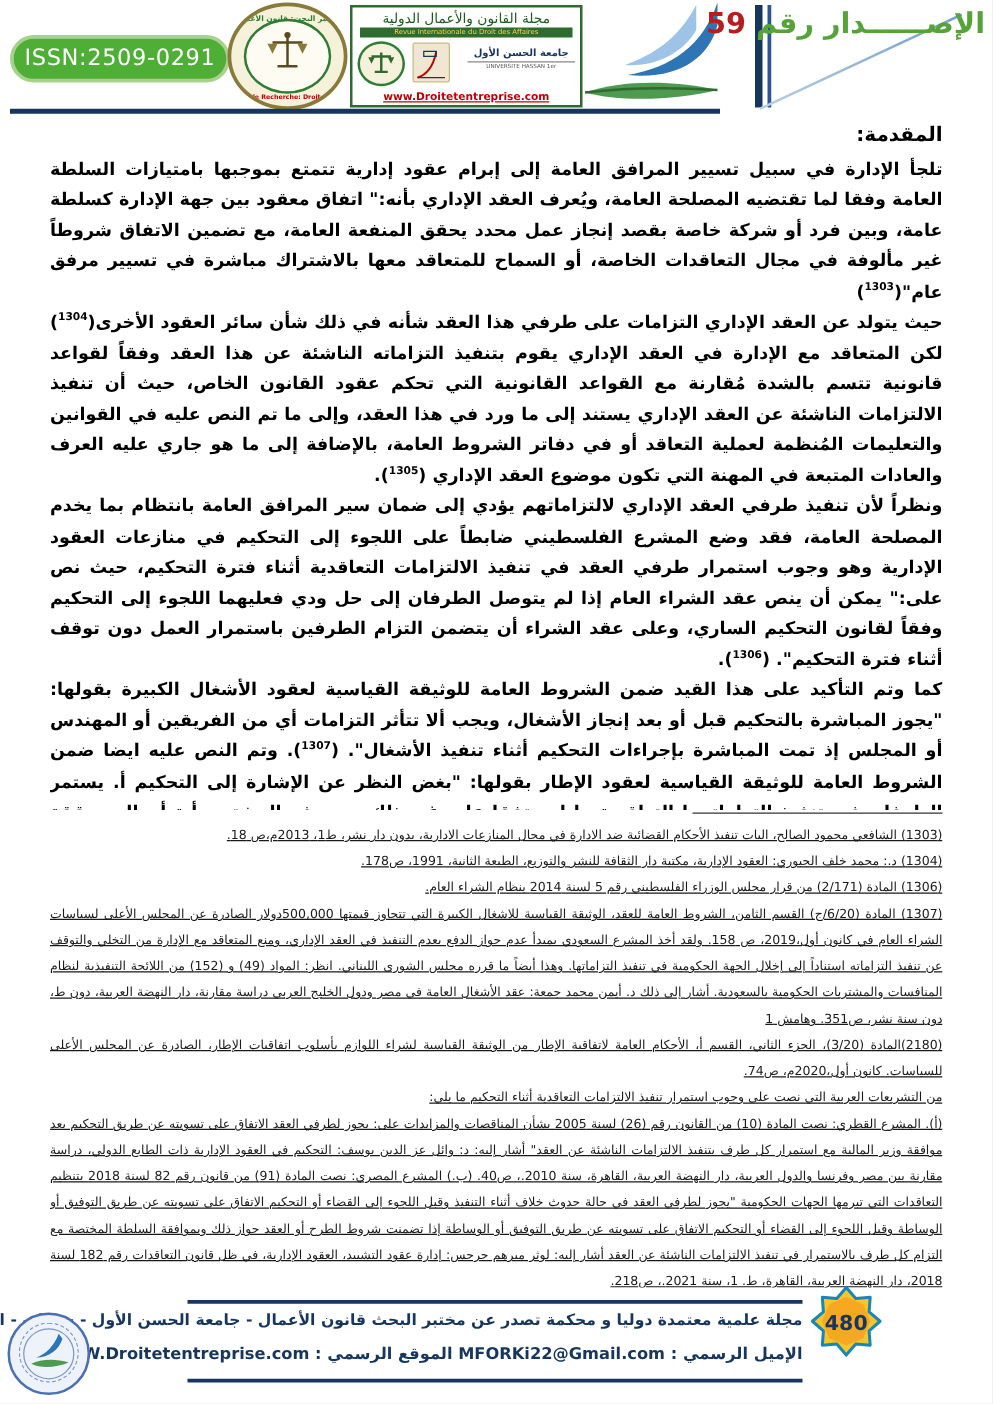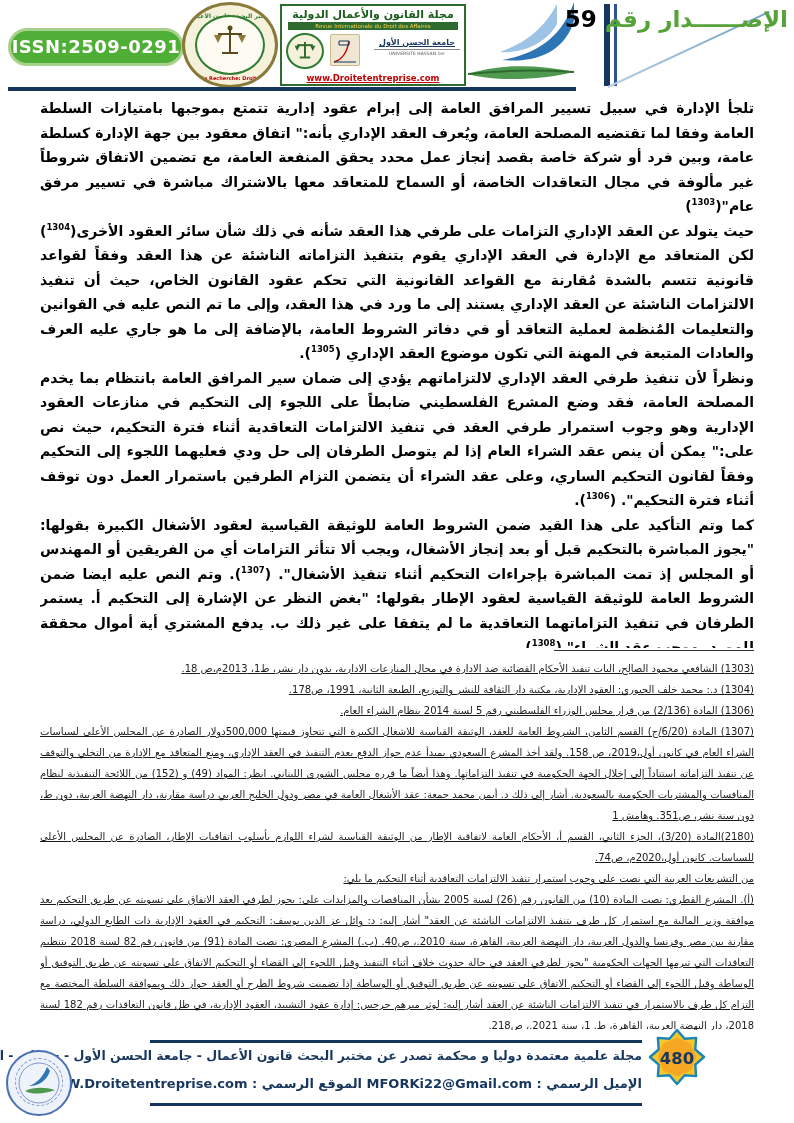--- a/index.html
+++ b/index.html
@@ -7,60 +7,60 @@
   .page {
     position:relative; width:794px; height:1123px; margin:0 auto;
     background:#ffffff; overflow:hidden;
     font-family:"DejaVu Sans", sans-serif;
   }
 
   
   .issn-pill{
     position:absolute; left:8px; top:28px; width:176px; height:38px;
     background:#4fae35; border:3px solid #a9d18e; border-radius:20px;
-    color:#ffffff; font-weight:bold; font-size:18px; line-height:32px;
+    color:#ffffff; font-weight:normal; font-size:18px; line-height:32px;
     text-align:center; letter-spacing:.5px;
   }
   .lab-logo{
     position:absolute; left:182px; top:2px; width:96px; height:86px;
     border:3px solid #8a7a3a; border-radius:50%;
     background:#f6f1db; overflow:hidden; text-align:center;
   }
   .lab-logo .t{ font-size:6px; color:#2e7d32; font-weight:bold; margin-top:7px; white-space:nowrap; }
   .lab-logo .b{ font-size:5px; color:#c00000; font-weight:bold; white-space:nowrap; }
   .lab-ring{ position:absolute; left:10px; top:10px; width:70px; height:60px; border:2px solid #2e7d32; border-radius:50%; background:#fdfbf2; }
   .lab-ring svg{ margin-top:6px; }
 
   .banner{
     position:absolute; left:280px; top:4px; width:186px; height:82px;
     border:2px solid #2e6b2e; background:#ffffff;
   }
-  .banner-title{ font-size:11px; font-weight:bold; color:#1d5c1d; text-align:center; padding-top:2px; white-space:nowrap; }
+  .banner-title{ font-size:11px; font-weight:normal; color:#1d5c1d; text-align:center; padding-top:2px; white-space:nowrap; }
   .banner-strip{ margin:1px 6px 0 6px; background:#2e6b2e; color:#ffd24a; font-size:5.5px; text-align:center; padding:1px 0; white-space:nowrap; overflow:hidden; }
   .banner-mid{ position:relative; height:42px; }
   .mini-seal{ position:absolute; left:4px; top:3px; width:38px; height:36px; border:2px solid #2e7d32; border-radius:50%; background:#f6f1db; text-align:center; }
   .mini-chart{ position:absolute; left:48px; top:4px; width:30px; height:32px; background:#efe7d2; border:1px solid #c9b98a; border-radius:2px; }
   .univ{ position:absolute; right:4px; top:8px; width:86px; text-align:center; }
-  .univ .u1{ font-size:8px; color:#17365d; font-weight:bold; white-space:nowrap;text-decoration:underline; }
+  .univ .u1{ font-size:8px; color:#17365d; font-weight:bold; white-space:nowrap; }
   .univ .u2{ font-size:4.5px; color:#555; white-space:nowrap; border-top:1px solid #888; margin-top:2px; padding-top:1px; }
   .banner-link{ position:absolute; bottom:1px; left:0; right:0; text-align:center; font-size:8.5px; font-weight:bold; color:#c00000; text-decoration:underline; white-space:nowrap; }
 
   .swoosh{ position:absolute; left:462px; top:2px; }
 
   .header-rule{ position:absolute; left:8px; top:87px; width:568px; height:4px; background:#17365d; }
   .vbar1{ position:absolute; left:604px; top:4px; width:6px; height:82px; background:#17365d; }
   .vbar2{ position:absolute; left:614px; top:4px; width:3px; height:82px; background:#2f5496; }
   .diag-line{
     position:absolute; left:608px; top:86px; width:178px; height:2px;
     background:linear-gradient(90deg,#b9cfe4,#6f9ec7);
     transform:rotate(-25deg); transform-origin:left center;
   }
   .issue-block{ position:absolute; right:6px; top:6px; width:186px; direction:rtl; text-align:right; }
   .issue-l1{ font-size:23px; font-weight:bold; color:#56a33a; white-space:nowrap; }
-  .issue-l1 .num{ color:#000000; }
+  .issue-l1 .num{ color:#b91c1c; }
   .issue-l2{ margin-top:9px; margin-left:10px; padding-right:10px; font-size:23px; font-weight:bold; color:#4a86c8; white-space:nowrap; }
 
   
   .body-text{
     position:absolute; top:96px; right:40px; left:40px; height:552px;
     direction:rtl; text-align:justify; overflow:hidden;
     font-size:14px; line-height:24.5px; color:#000;
   }
   .body-text h2{ font-size:16px; font-weight:bold; margin-bottom:3px; }
   .para{ margin:0;font-weight:bold; }
@@ -161,34 +161,35 @@
 
     <div class="issue-block">
       <div class="issue-l1">
         <span>الإصــــــدار رقم</span>
         <span class="num">59</span>
       </div>
     </div>
   </header>
 
   <main class="body-text">
+    <h2>المقدمة:</h2>
     <div id="para-container">
         <p class="para">تلجأ الإدارة في سبيل تسيير المرافق العامة إلى إبرام عقود إدارية تتمتع بموجبها بامتيازات السلطة العامة وفقا لما تقتضيه المصلحة العامة، ويُعرف العقد الإداري بأنه:" اتفاق معقود بين جهة الإدارة كسلطة عامة، وبين فرد أو شركة خاصة بقصد إنجاز عمل محدد يحقق المنفعة العامة، مع تضمين الاتفاق شروطاً غير مألوفة في مجال التعاقدات الخاصة، أو السماح للمتعاقد معها بالاشتراك مباشرة في تسيير مرفق عام"(<sup>1303</sup>)</p>
         <p class="para">حيث يتولد عن العقد الإداري التزامات على طرفي هذا العقد شأنه في ذلك شأن سائر العقود الأخرى(<sup>1304</sup>) لكن المتعاقد مع الإدارة في العقد الإداري يقوم بتنفيذ التزاماته الناشئة عن هذا العقد وفقاً لقواعد قانونية تتسم بالشدة مُقارنة مع القواعد القانونية التي تحكم عقود القانون الخاص، حيث أن تنفيذ الالتزامات الناشئة عن العقد الإداري يستند إلى ما ورد في هذا العقد، وإلى ما تم النص عليه في القوانين والتعليمات المُنظمة لعملية التعاقد أو في دفاتر الشروط العامة، بالإضافة إلى ما هو جاري عليه العرف والعادات المتبعة في المهنة التي تكون موضوع العقد الإداري (<sup>1305</sup>).</p>
         <p class="para">ونظراً لأن تنفيذ طرفي العقد الإداري لالتزاماتهم يؤدي إلى ضمان سير المرافق العامة بانتظام بما يخدم المصلحة العامة، فقد وضع المشرع الفلسطيني ضابطاً على اللجوء إلى التحكيم في منازعات العقود الإدارية وهو وجوب استمرار طرفي العقد في تنفيذ الالتزامات التعاقدية أثناء فترة التحكيم، حيث نص على:" يمكن أن ينص عقد الشراء العام إذا لم يتوصل الطرفان إلى حل ودي فعليهما اللجوء إلى التحكيم وفقاً لقانون التحكيم الساري، وعلى عقد الشراء أن يتضمن التزام الطرفين باستمرار العمل دون توقف أثناء فترة التحكيم". (<sup>1306</sup>).</p>
         <p class="para">كما وتم التأكيد على هذا القيد ضمن الشروط العامة للوثيقة القياسية لعقود الأشغال الكبيرة بقولها: "يجوز المباشرة بالتحكيم قبل أو بعد إنجاز الأشغال، ويجب ألا تتأثر التزامات أي من الفريقين أو المهندس أو المجلس إذ تمت المباشرة بإجراءات التحكيم أثناء تنفيذ الأشغال". (<sup>1307</sup>). وتم النص عليه ايضا ضمن الشروط العامة للوثيقة القياسية لعقود الإطار بقولها: "بغض النظر عن الإشارة إلى التحكيم أ. يستمر الطرفان في تنفيذ التزاماتهما التعاقدية ما لم يتفقا على غير ذلك ب. يدفع المشتري أية أموال محققة للمورد بموجب عقد الشراء" (<sup>1308</sup>).</p>
       </div>
   </main>
 
   <div class="fn-sep"></div>
 
   <section class="footnotes" id="footnotes">
       <div class="fn-item">(1303) الشافعي محمود الصالح، اليات تنفيذ الأحكام القضائية ضد الادارة في مجال المنازعات الادارية، بدون دار نشر، ط1، 2013م،ص 18.</div>
       <div class="fn-item">(1304) د.: محمد خلف الجبوري: العقود الإدارية، مكتبة دار الثقافة للنشر والتوزيع، الطبعة الثانية، 1991، ص178.</div>
-      <div class="fn-item">(1306) المادة (2/136) من قرار مجلس الوزراء الفلسطيني رقم 5 لسنة 2014 بنظام الشراء العام.</div>
+      <div class="fn-item">(1306) المادة (2/171) من قرار مجلس الوزراء الفلسطيني رقم 5 لسنة 2014 بنظام الشراء العام.</div>
       <div class="fn-item">(1307) المادة (6/20/ج) القسم الثامن، الشروط العامة للعقد، الوثيقة القياسية للاشغال الكبيرة التي تتجاوز قيمتها 500,000دولار الصادرة عن المجلس الأعلى لسياسات الشراء العام في كانون أول،2019، ص 158. ولقد أخذ المشرع السعودي بمبدأ عدم جواز الدفع بعدم التنفيذ في العقد الإداري، ومنع المتعاقد مع الإدارة من التخلي والتوقف عن تنفيذ التزاماته استناداً إلى إخلال الجهة الحكومية في تنفيذ التزاماتها. وهذا أيضاً ما قرره مجلس الشورى اللبناني. انظر: المواد (49) و (152) من اللائحة التنفيذية لنظام المنافسات والمشتريات الحكومية بالسعودية. أشار إلى ذلك د. أيمن محمد جمعة: عقد الأشغال العامة في مصر ودول الخليج العربي دراسة مقارنة، دار النهضة العربية، دون ط، دون سنة نشر، ص351. وهامش 1</div>
       <div class="fn-item">(2180)المادة (3/20)، الجزء الثاني، القسم أ، الأحكام العامة لاتفاقية الإطار من الوثيقة القياسية لشراء اللوازم بأسلوب اتفاقيات الإطار، الصادرة عن المجلس الأعلى للسياسات. كانون أول،2020م، ص74.</div>
       <div class="fn-item">من التشريعات العربية التي نصت على وجوب استمرار تنفيذ الالتزامات التعاقدية أثناء التحكيم ما يلي:</div>
       <div class="fn-item">(أ). المشرع القطري: نصت المادة (10) من القانون رقم (26) لسنة 2005 بشأن المناقصات والمزايدات على: يجوز لطرفي العقد الاتفاق على تسويته عن طريق التحكيم بعد موافقة وزير المالية مع استمرار كل طرف بتنفيذ الالتزامات الناشئة عن العقد" أشار إليه: د: وائل عز الدين يوسف: التحكيم في العقود الإدارية ذات الطابع الدولي، دراسة مقارنة بين مصر وفرنسا والدول العربية، دار النهضة العربية، القاهرة، سنة 2010.، ص40. (ب.) المشرع المصري: نصت المادة (91) من قانون رقم 82 لسنة 2018 بتنظيم التعاقدات التي تبرمها الجهات الحكومية "يجوز لطرفي العقد في حالة حدوث خلاف أثناء التنفيذ وقبل اللجوء إلى القضاء أو التحكيم الاتفاق على تسويته عن طريق التوفيق أو الوساطة وقبل اللجوء إلى القضاء أو التحكيم الاتفاق على تسويته عن طريق التوفيق أو الوساطة إذا تضمنت شروط الطرح أو العقد جواز ذلك وبموافقة السلطة المختصة مع التزام كل طرف بالاستمرار في تنفيذ الالتزامات الناشئة عن العقد أشار إليه: لوثر ميرهم جرجس: إدارة عقود التشييد، العقود الإدارية، في ظل قانون التعاقدات رقم 182 لسنة 2018، دار النهضة العربية، القاهرة، ط. 1، سنة 2021.، ص218.</div>
     </section>
 
   <footer>
     <div class="foot-rule-top"></div>
     <div class="foot-line1">مجلة علمية معتمدة دوليا و محكمة تصدر عن مختبر البحث قانون الأعمال - جامعة الحسن الأول - سطات - المغرب</div>
     <div class="foot-line2">

